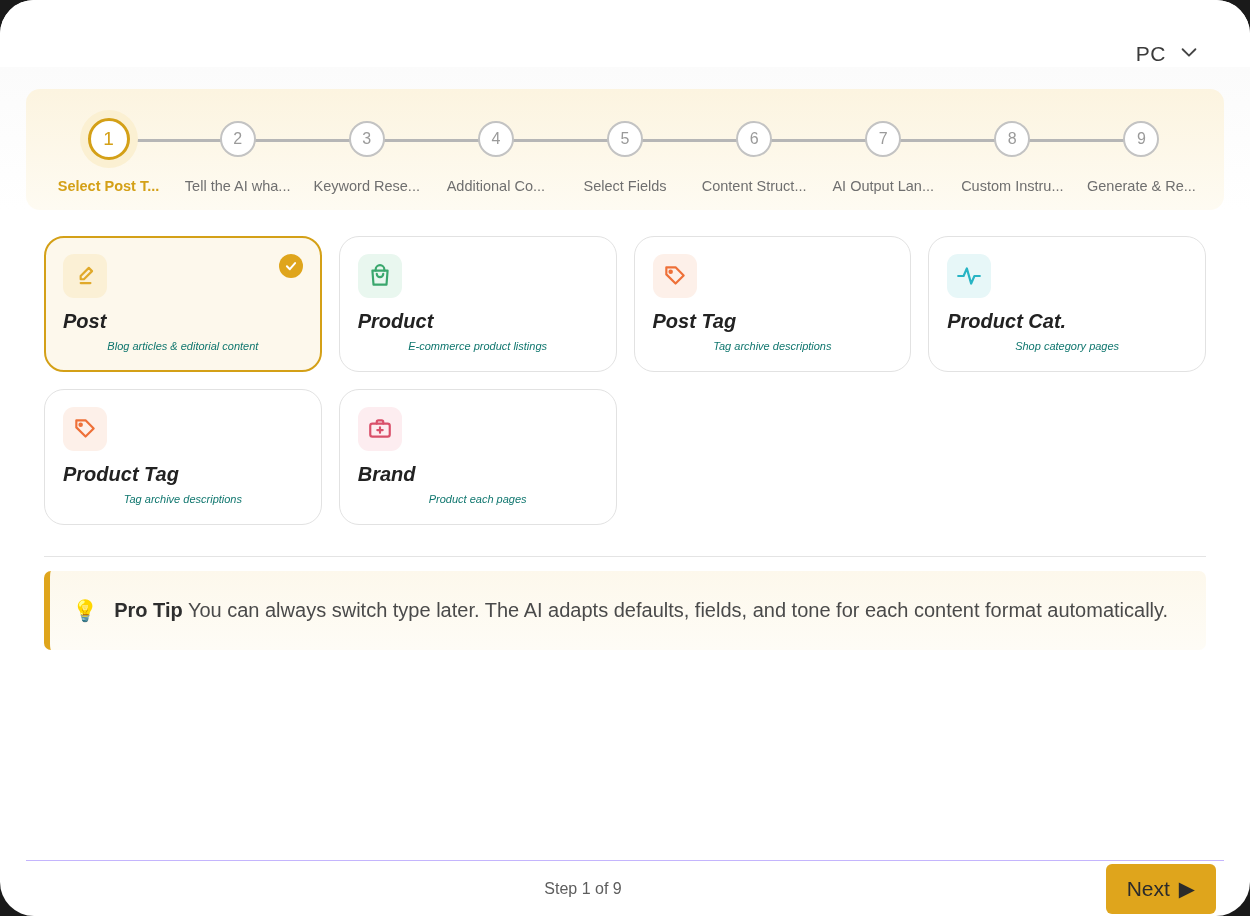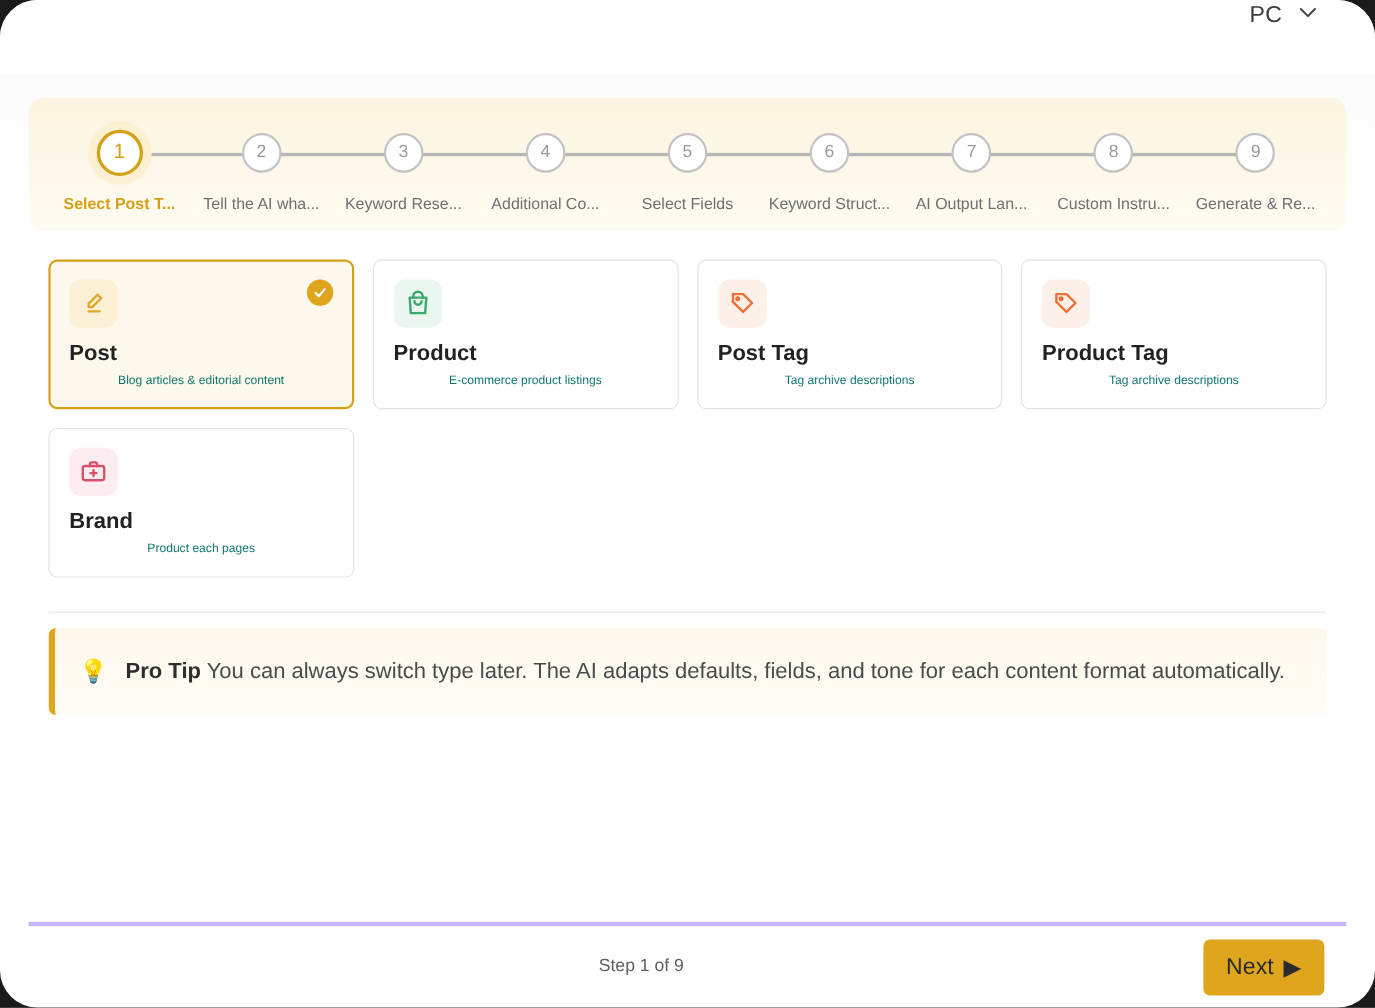--- a/index.html
+++ b/index.html
@@ -20,21 +20,21 @@
     background: #ffffff;
     border-radius: 34px;
     overflow: hidden;
   }
 
   
   .topbar {
     height: 67px;
     background: #ffffff;
     display: flex;
-    align-items: flex-start;
+    align-items: flex-end;
     justify-content: flex-end;
     padding-right: 50px;
   }
   .pc-select {
     display: flex;
     align-items: center;
     gap: 12px;
     cursor: pointer;
   }
   .pc-label {
@@ -121,26 +121,27 @@
   
   .content { padding: 26px 44px 0 44px; }
 
   .card-grid {
     display: grid;
     grid-template-columns: repeat(4, 1fr);
     gap: 17px;
   }
   .type-card {
     border: 1px solid #e2e2e2;
-    border-radius: 8px;
+    border-radius: 20px;
     background: #ffffff;
     padding: 17px 18px 19px 18px;
     position: relative;
     cursor: pointer;
     min-height: 131px;
+    font-style: italic;
   }
   .type-card.selected {
     border: 2px solid #d4a017;
     background: #fdf8ec;
     padding: 16px 17px 18px 17px;
   }
   .icon-tile {
     width: 44px; height: 44px;
     border-radius: 11px;
     display: flex;
@@ -191,36 +192,36 @@
     font-size: 20px;
     color: #4a4a4a;
   }
   .tip-text b { color: #2e2e2e; }
 
   
   .footer {
     position: absolute;
     left: 26px; right: 26px;
     bottom: 0;
-    height: 78px;
-    border-top: 4px solid #c4b5fd;
+    height: 56px;
+    border-top: 1px solid #c4b5fd;
     display: flex;
     align-items: center;
   }
   .step-counter {
     position: absolute;
     left: 0; right: 0;
     text-align: center;
     font-size: 16px;
     color: #5d5d5d;
     transform: translateX(-42px);
   }
   .next-btn {
     position: absolute;
-    right: 20px;
+    right: 8px;
     background: #dfa51c;
     border: none;
     border-radius: 6px;
     color: #2b2b2b;
     font-family: "Liberation Sans", sans-serif;
     font-size: 21px;
     padding: 13px 21px;
     display: flex;
     align-items: center;
     gap: 9px;
@@ -279,21 +280,21 @@
               <div class="connector"></div>
               <div class="circle">5</div>
             </div>
             <div class="step-label">Select Fields</div>
           </div>
           <div class="step">
             <div class="circle-row">
               <div class="connector"></div>
               <div class="circle">6</div>
             </div>
-            <div class="step-label">Keyword Struct...</div>
+            <div class="step-label">Content Struct...</div>
           </div>
           <div class="step">
             <div class="circle-row">
               <div class="connector"></div>
               <div class="circle">7</div>
             </div>
             <div class="step-label">AI Output Lan...</div>
           </div>
           <div class="step">
             <div class="circle-row">
@@ -343,20 +344,29 @@
         </div>
         <div class="type-card">
           <div class="icon-tile" style="background:#fdf0e9">
             <svg width="26" height="26" viewBox="0 0 24 24" fill="none" stroke="#ee7038" stroke-width="2" stroke-linecap="round" stroke-linejoin="round">
               <path d="M4 4h8.5L20 11.5 12.5 19 4 10.5V4z"></path>
               <circle cx="8" cy="8" r="1.1"></circle>
             </svg>
           </div>
           <div class="card-title">Post Tag</div>
           <div class="card-desc">Tag archive descriptions</div>
+        </div>
+        <div class="type-card">
+          <div class="icon-tile" style="background:#e7f7f8">
+            <svg width="26" height="26" viewBox="0 0 24 24" fill="none" stroke="#27b4c4" stroke-width="2" stroke-linecap="round" stroke-linejoin="round">
+              <polyline points="2 12 7 12 10 5 14 19 17 12 22 12"></polyline>
+            </svg>
+          </div>
+          <div class="card-title">Product Cat.</div>
+          <div class="card-desc">Shop category pages</div>
         </div>
         <div class="type-card">
           <div class="icon-tile" style="background:#fdf0e9">
             <svg width="26" height="26" viewBox="0 0 24 24" fill="none" stroke="#ee7038" stroke-width="2" stroke-linecap="round" stroke-linejoin="round">
               <path d="M4 4h8.5L20 11.5 12.5 19 4 10.5V4z"></path>
               <circle cx="8" cy="8" r="1.1"></circle>
             </svg>
           </div>
           <div class="card-title">Product Tag</div>
           <div class="card-desc">Tag archive descriptions</div>

